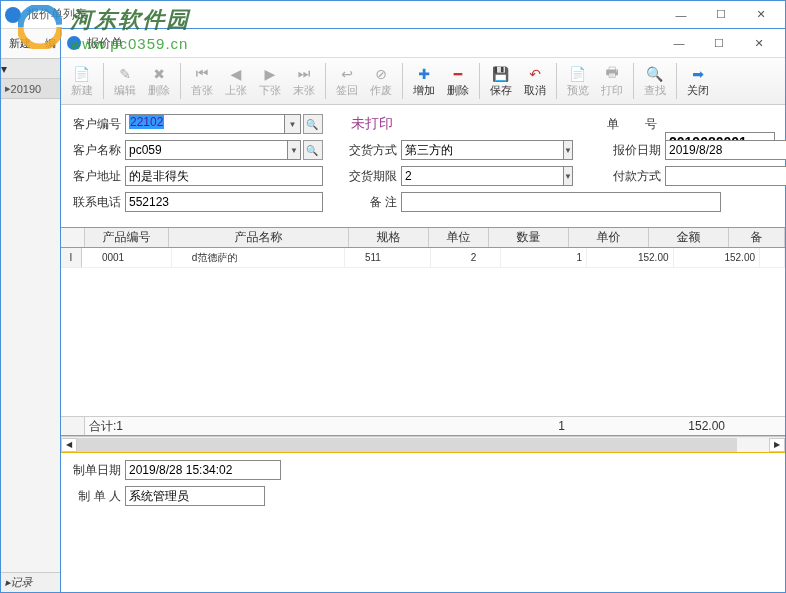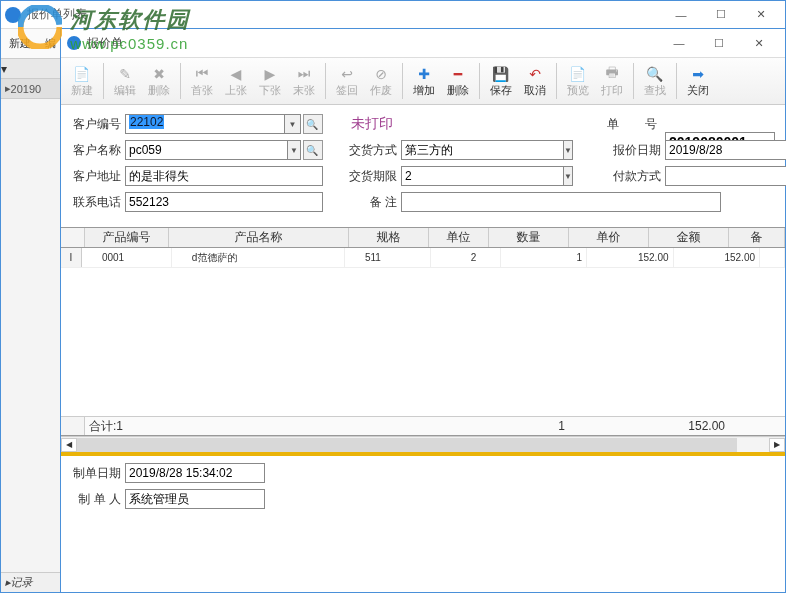--- a/index.html
+++ b/index.html
@@ -38,21 +38,21 @@
 .tbtn .ico { height: 18px; display: flex; align-items: center; justify-content: center; font-size: 14px; color: #555; }
 .tbtn .ico.blue { color: #2a7fd8; }
 .tbtn .ico.red { color: #c83232; }
 .tbtn .ico.gray { color: #aaa; }
 .tbtn.disabled { color: #aaa; }
 
 .form-area { padding: 8px 10px 6px 10px; }
 .form-row { display: flex; align-items: center; margin-bottom: 4px; height: 22px; }
 .lbl { width: 54px; text-align: right; font-size: 12px; color: #333; padding-right: 4px; letter-spacing: 0; white-space: nowrap; }
 .inp { height: 20px; border: 1px solid #888; padding: 0 3px; font-size: 12px; background: #fff; }
-.selected-text { background: #3399ff; color: #0f172a; padding: 0 1px; }
+.selected-text { background: #3399ff; color: #4c1d95; padding: 0 1px; }
 .combo { display: flex; }
 .combo .inp { flex: 1; }
 .combo .drop { width: 16px; height: 20px; border: 1px solid #888; border-left: none; background: #f0f0f0; display: flex; align-items: center; justify-content: center; font-size: 8px; color: #555; }
 .mini-btn { width: 20px; height: 20px; border: 1px solid #999; background: #f0f0f0; margin-left: 2px; display: flex; align-items: center; justify-content: center; font-size: 10px; }
 .status-text { font-size: 14px; color: #a04090; font-weight: normal; margin-left: 28px; }
 .bold-num { font-weight: bold; font-size: 14px; margin-top: 36px; }
 
 .grid { border-top: 1px solid #999; margin: 4px 0 0 0; }
 .grid-hdr { display: flex; background: #f0f0f0; height: 20px; border-bottom: 1px solid #999; }
 .grid-hdr .gh { border-right: 1px solid #ccc; display: flex; align-items: center; justify-content: center; font-size: 12px; color: #333; }
@@ -64,21 +64,21 @@
 
 .grid-body { height: 168px; background: #fff; }
 .grid-footer { display: flex; height: 20px; border-top: 1px solid #ccc; border-bottom: 1px solid #999; background: #fafafa; }
 .grid-footer .gc { display: flex; align-items: center; padding: 0 4px; font-size: 12px; }
 
 .hscroll { height: 16px; background: #f0f0f0; border-top: 1px solid #ccc; display: flex; align-items: center; }
 .hscroll .sq { width: 16px; height: 14px; border: 1px solid #ccc; background: #fff; display: flex; align-items: center; justify-content: center; font-size: 8px; }
 .hscroll .track { flex: 1; height: 14px; background: #f4f4f4; position: relative; }
 .hscroll .thumb { position: absolute; left: 0; top: 0; width: 660px; height: 14px; background: #d8d8d8; }
 
-.bottom-info { padding: 6px 10px; border-top: 4px solid #eab308; }
+.bottom-info { padding: 6px 10px; border-top: 1px solid #eab308; }
 
 .statusbar { position: absolute; bottom: 0; left: 0; right: 0; height: 20px; background: #f0f0f0; border-top: 1px solid #ccc; display: flex; align-items: center; padding: 0 4px; font-size: 11px; font-style: italic; color: #444; }
 </style>
 </head>
 <body>
 
 <div class="watermark">
   <span class="logo">
     <svg width="44" height="44" viewBox="0 0 44 44">
       <circle cx="22" cy="22" r="20" fill="none" stroke="#f7a81b" stroke-width="7" stroke-dasharray="70 60"></circle>
@@ -316,20 +316,20 @@
       <div class="track">
           <div class="thumb"></div>
         </div>
       <div class="sq">▶</div>
     </div>
   </div>
 
   <div class="bottom-info">
     <div class="form-row">
       <span class="lbl">制单日期</span>
-      <input class="inp" style="width: 140px;" value="2019/8/28 15:34:02">
+      <input class="inp" style="width: 156px;" value="2019/8/28 15:34:02">
     </div>
     <div class="form-row">
       <span class="lbl">制 单 人</span>
       <input class="inp" style="width: 140px;" value="系统管理员">
     </div>
   </div>
 </div>
 
 </body></html>

